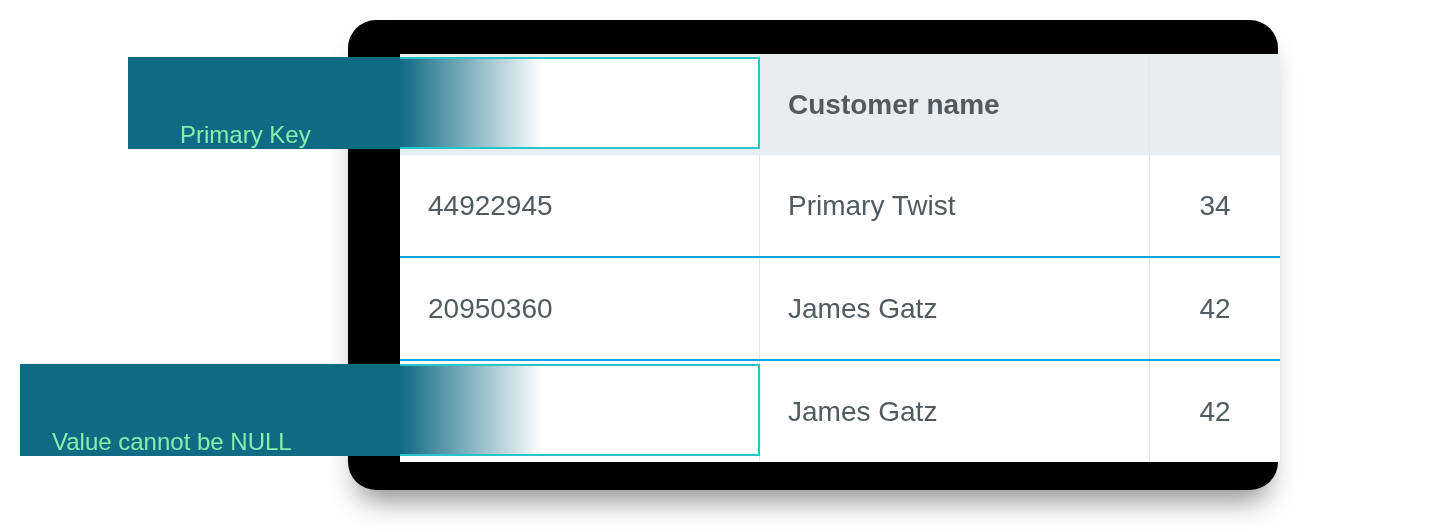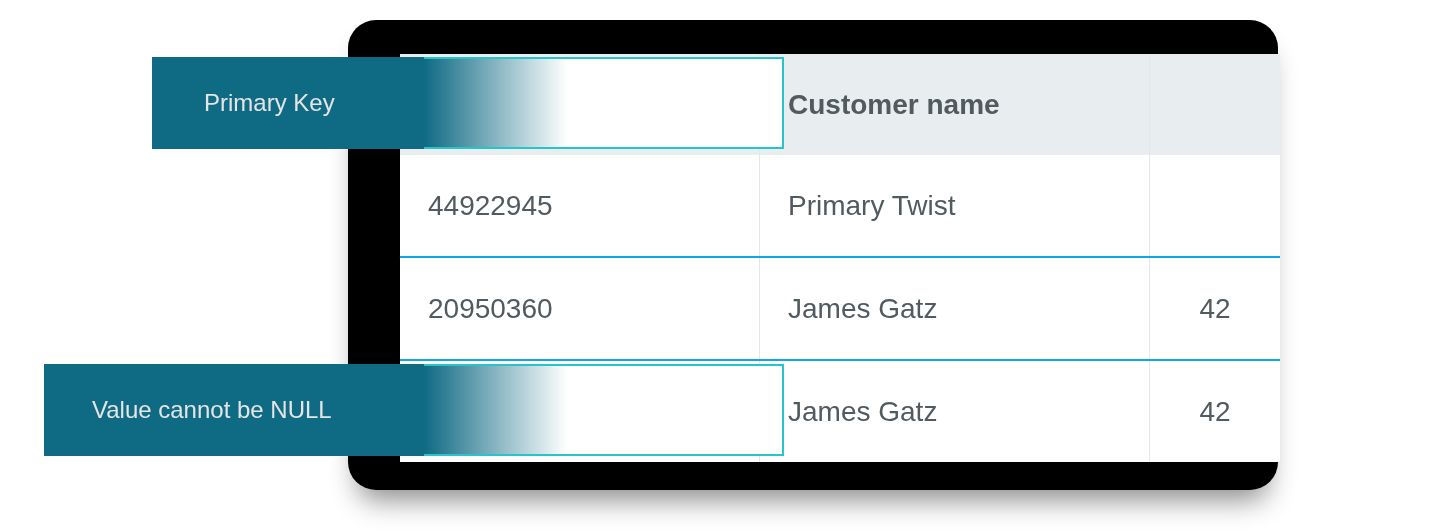--- a/index.html
+++ b/index.html
@@ -56,40 +56,39 @@
     font-weight: 700;
     color: #505a5f;
   }
   .col-id   { width: 360px; }
   .col-name { width: 390px; }
   .col-age  { width: 130px; }
 
   .callout {
     position: absolute;
     background: #0f6a84;
-    color: #e5e5e5;
+    color: #86efac;
     font-size: 24px;
     display: flex;
-    align-items: center;
+    align-items: flex-end;
     height: 92px;
     box-sizing: border-box;
-    margin-left: 24px;
   }
   .callout.pk {
     left: 128px;
     top: 57px;
     width: 632px;
     padding-left: 52px;
     z-index: 5;
   }
   .callout.null {
     left: 20px;
     top: 364px;
     width: 740px;
-    padding-left: 48px;
+    padding-left: 32px;
     z-index: 5;
   }
   .callout .fade {
     position: absolute;
     right: 0;
     top: 0;
     bottom: 0;
     width: 360px;
     background: linear-gradient(to right, rgba(255,255,255,0) 0%, #ffffff 40%, #ffffff 100%);
     border: 2px solid #27c4c9;
@@ -107,20 +106,21 @@
   <div class="panel"></div>
 
   <div class="table">
     <div class="row header">
       <div class="cell col-id">Customer ID</div>
       <div class="cell col-name">Customer name</div>
     </div>
     <div class="row">
       <div class="cell col-id">44922945</div>
       <div class="cell col-name">Primary Twist</div>
+      <div class="cell col-age last">34</div>
     </div>
     <div class="row">
       <div class="cell col-id">20950360</div>
       <div class="cell col-name">James Gatz</div>
       <div class="cell col-age last">42</div>
     </div>
     <div class="row">
       <div class="cell col-id"></div>
       <div class="cell col-name">James Gatz</div>
       <div class="cell col-age last">42</div>

